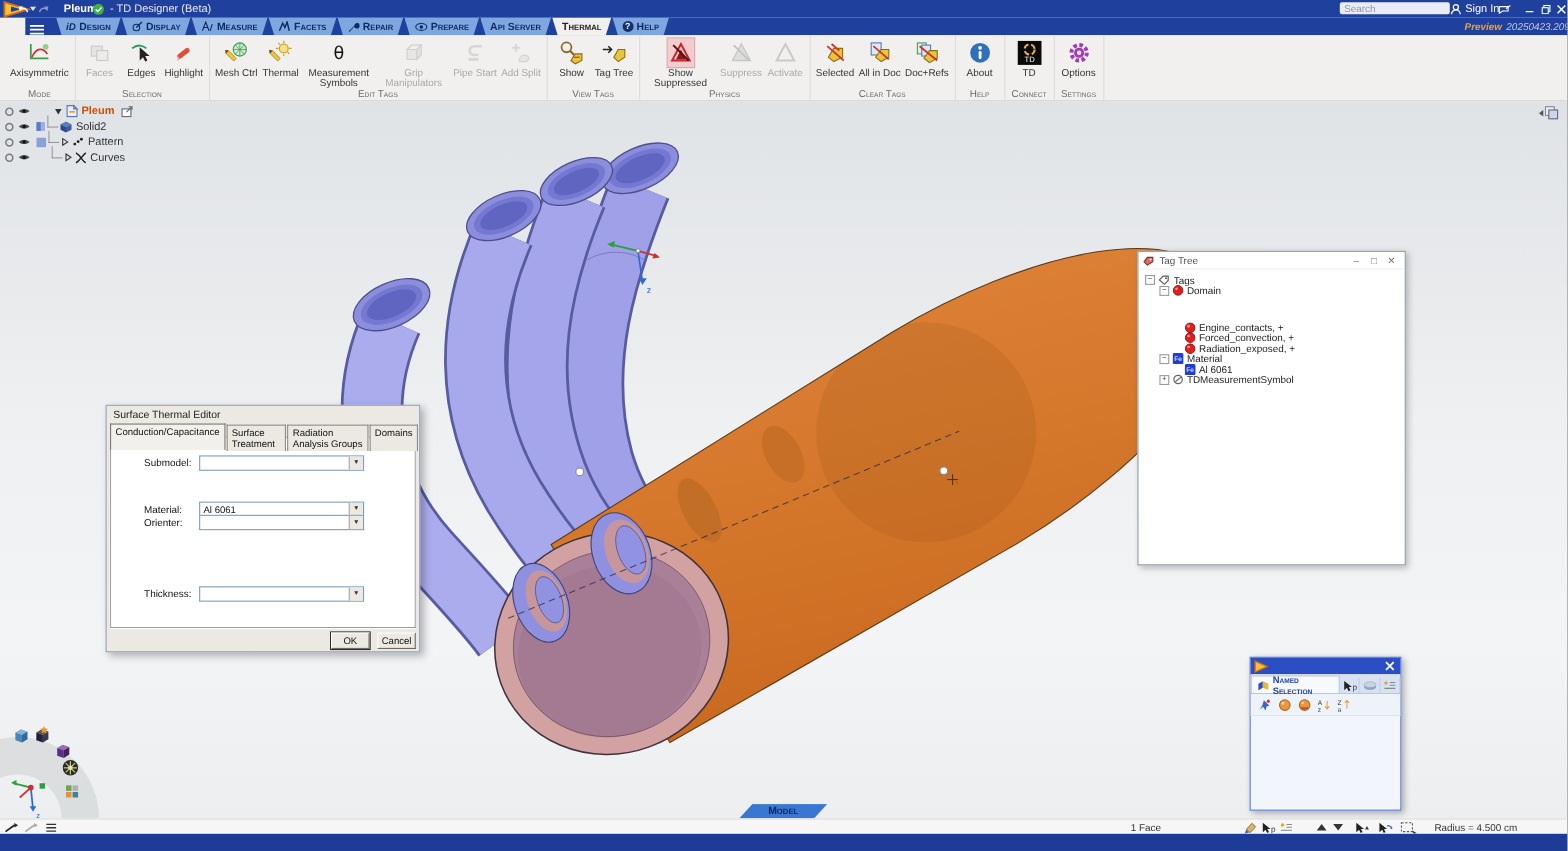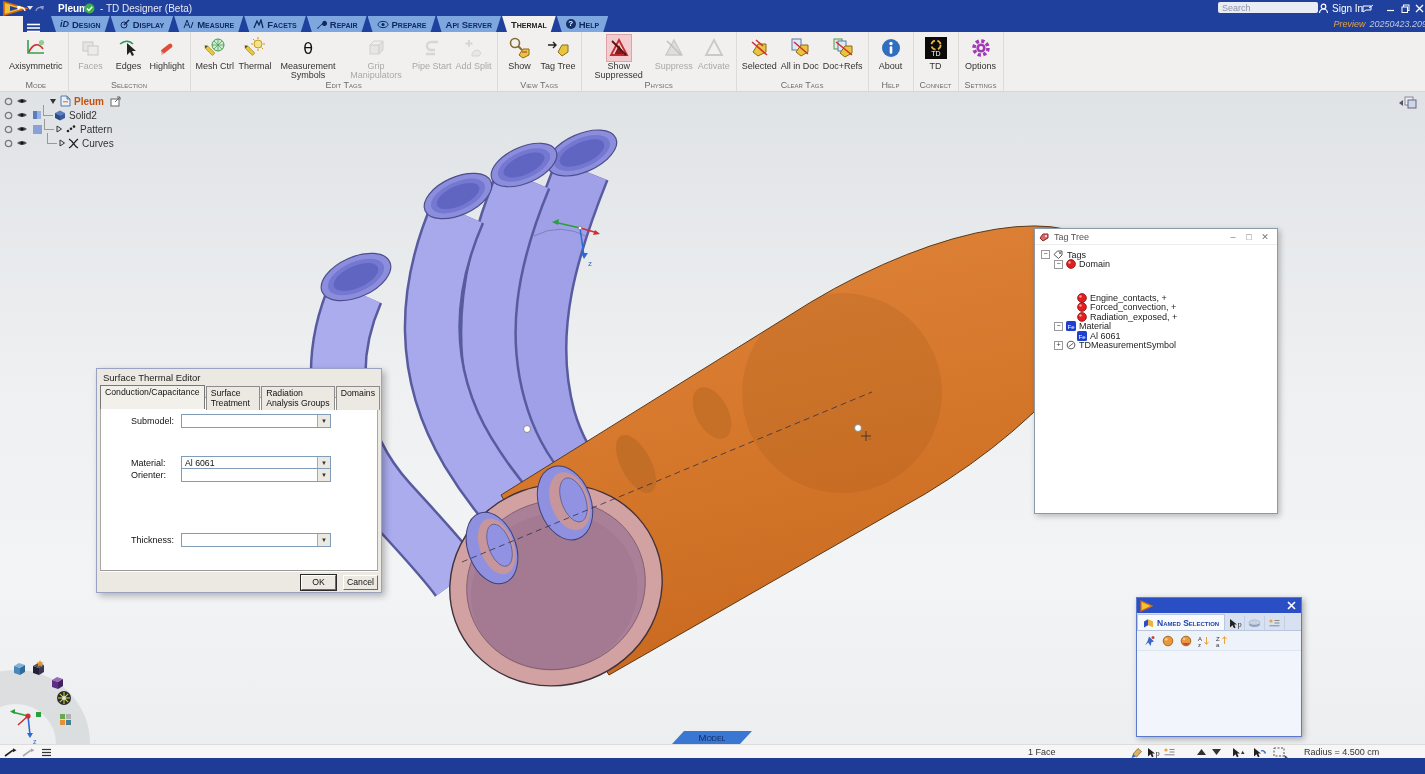--- a/index.html
+++ b/index.html
@@ -16,21 +16,21 @@
   .search::placeholder{color:#8b93a8;}
   .winbtn{width:14px;display:flex;justify-content:center;cursor:default;}
   
   #tabrow{position:absolute;left:0;top:16px;width:1425px;height:16px;background:#20409d;margin-left:23px;}
   #tab-strip{position:absolute;left:28px;top:0;height:16px;display:flex;}
   .tab{height:16px;display:flex;align-items:center;gap:3px;padding:0 9px;margin-right:1px;
        background:#7ea7e0;color:#10295f;font-size:9.5px;font-variant:small-caps;font-weight:bold;
        clip-path:polygon(0 0,100% 0,calc(100% - 5px) 100%,5px 100%);cursor:default;white-space:nowrap;}
   .tab.active{background:#f1f0ee;color:#222;}
   #preview-area{position:absolute;right:16px;top:1px;height:14px;display:flex;align-items:center;gap:4px;}
-  #preview-label{color:#e8a33d;font-style:italic;font-weight:normal;font-size:9px;}
+  #preview-label{color:#e8a33d;font-style:italic;font-weight:bold;font-size:9px;}
   #preview-build{color:#c2c8dd;font-style:italic;font-size:9px;}
   #ribbon-caret{position:absolute;right:3px;top:4px;color:#e8a33d;font-size:7px;}
   
   #ribbon{position:absolute;left:0;top:32px;width:1425px;height:60px;background:#f1f0ee;
           border-bottom:1px solid #d8d6d3;display:flex;align-items:stretch;padding-left:4px;box-sizing:border-box;}
   .rgroup{position:relative;border-right:1px solid #dedcd9;padding:0 3px;}
   .rbuttons{display:flex;align-items:flex-start;height:46px;padding-top:2px;}
   .rbtn{min-width:34px;max-width:64px;display:flex;flex-direction:column;align-items:center;
         font-size:9px;color:#333;text-align:center;line-height:1.05;padding:1px 2px;cursor:default;}
   .rbtn .ricon{height:26px;display:flex;align-items:center;justify-content:center;margin-bottom:1px;}
@@ -55,21 +55,21 @@
                border:1px solid #8b99a9;box-shadow:2px 2px 6px rgba(0,0,0,.25);z-index:5;font-size:9px;}
   #tagtree-title{height:15px;display:flex;align-items:center;padding:0 4px;color:#555;border-bottom:1px solid #eee;}
   #tagtree-title .grow{flex:1;}
   .tt-ctl{width:16px;text-align:center;color:#777;font-size:9px;cursor:default;}
   #tagtree-body{padding:5px 2px;}
   .tt-row{height:9.5px;display:flex;align-items:center;color:#222;}
   .tt-exp{width:7px;height:7px;border:1px solid #999;font-size:7px;line-height:5px;text-align:center;
           color:#333;background:#fff;margin-right:3px;flex:none;}
   .tt-ico{margin-right:3px;display:flex;}
   
-  #ns-panel{position:absolute;left:1136px;top:505px;width:166px;height:140px;z-index:6;
+  #ns-panel{position:absolute;left:1136px;top:505px;width:138px;height:140px;z-index:6;
             background:#f2f6fc;border:1px solid #5b79cf;box-shadow:2px 2px 6px rgba(0,0,0,.3);box-sizing:border-box;}
   #ns-title{height:15px;background:#2a4fc4;display:flex;align-items:center;padding:0 3px;}
   #ns-title .grow{flex:1;}
   #ns-tabs{height:17px;background:#d7e1f2;display:flex;align-items:flex-end;border-bottom:1px solid #b9c6de;}
   #ns-tab-active{background:#f7fafd;border:1px solid #b9c6de;border-bottom:none;height:15px;display:flex;
                  align-items:center;gap:3px;padding:0 5px;font-size:8.5px;font-variant:small-caps;font-weight:bold;color:#1f3fae;}
   .ns-icontab{width:19px;height:14px;display:flex;align-items:center;justify-content:center;border-right:1px solid #c4cfe2;}
   #ns-toolbar{height:19px;display:flex;align-items:center;gap:6px;padding:0 7px;background:#eef3fa;border-bottom:1px solid #dde5f1;}
   #ns-list{background:#f7fafd;height:86px;padding-top:5px;}
   .ns-item{height:15px;display:flex;align-items:center;gap:6px;padding-left:8px;font-size:10px;color:#223;}
@@ -91,21 +91,21 @@
   #dlg-check-label{font-size:8.5px;}
   #dlg-sep{position:absolute;left:3px;right:3px;top:201px;border-top:1px solid #9b9b9b;border-bottom:1px solid #fff;}
   .dlg-btn{position:absolute;top:206px;width:33px;height:13px;background:#ece9e2;font-size:8.7px;
            border:1px solid;border-color:#fff #6a6a6a #6a6a6a #fff;text-align:center;line-height:12px;cursor:default;}
   #dlg-ok{left:204px;box-shadow:0 0 0 1px #2b2b2b;}
   #dlg-cancel{left:246px;}
   
   #model-tab{position:absolute;left:672px;top:639px;width:80px;height:13px;background:#3a77d2;z-index:3;
              clip-path:polygon(12px 0,100% 0,calc(100% - 12px) 100%,0 100%);
              display:flex;align-items:center;justify-content:center;font-size:9.5px;font-variant:small-caps;
-             font-weight:normal;color:#0b2a66;}
+             font-weight:bold;color:#0b2a66;}
   #vp-toggle{position:absolute;right:6px;top:3px;z-index:3;}
   
   #statusbar{position:absolute;left:0;top:744px;width:1425px;height:14px;background:#f6f6f6;
              border-top:1px solid #dcdcdc;font-size:9px;color:#333;}
   #statusbar .sb{position:absolute;top:0;height:14px;display:flex;align-items:center;gap:4px;}
   #bottombar{position:absolute;left:0;top:758px;width:1425px;height:16px;background:#1e3c96;}
 </style>
 </head>
 <body>
 

